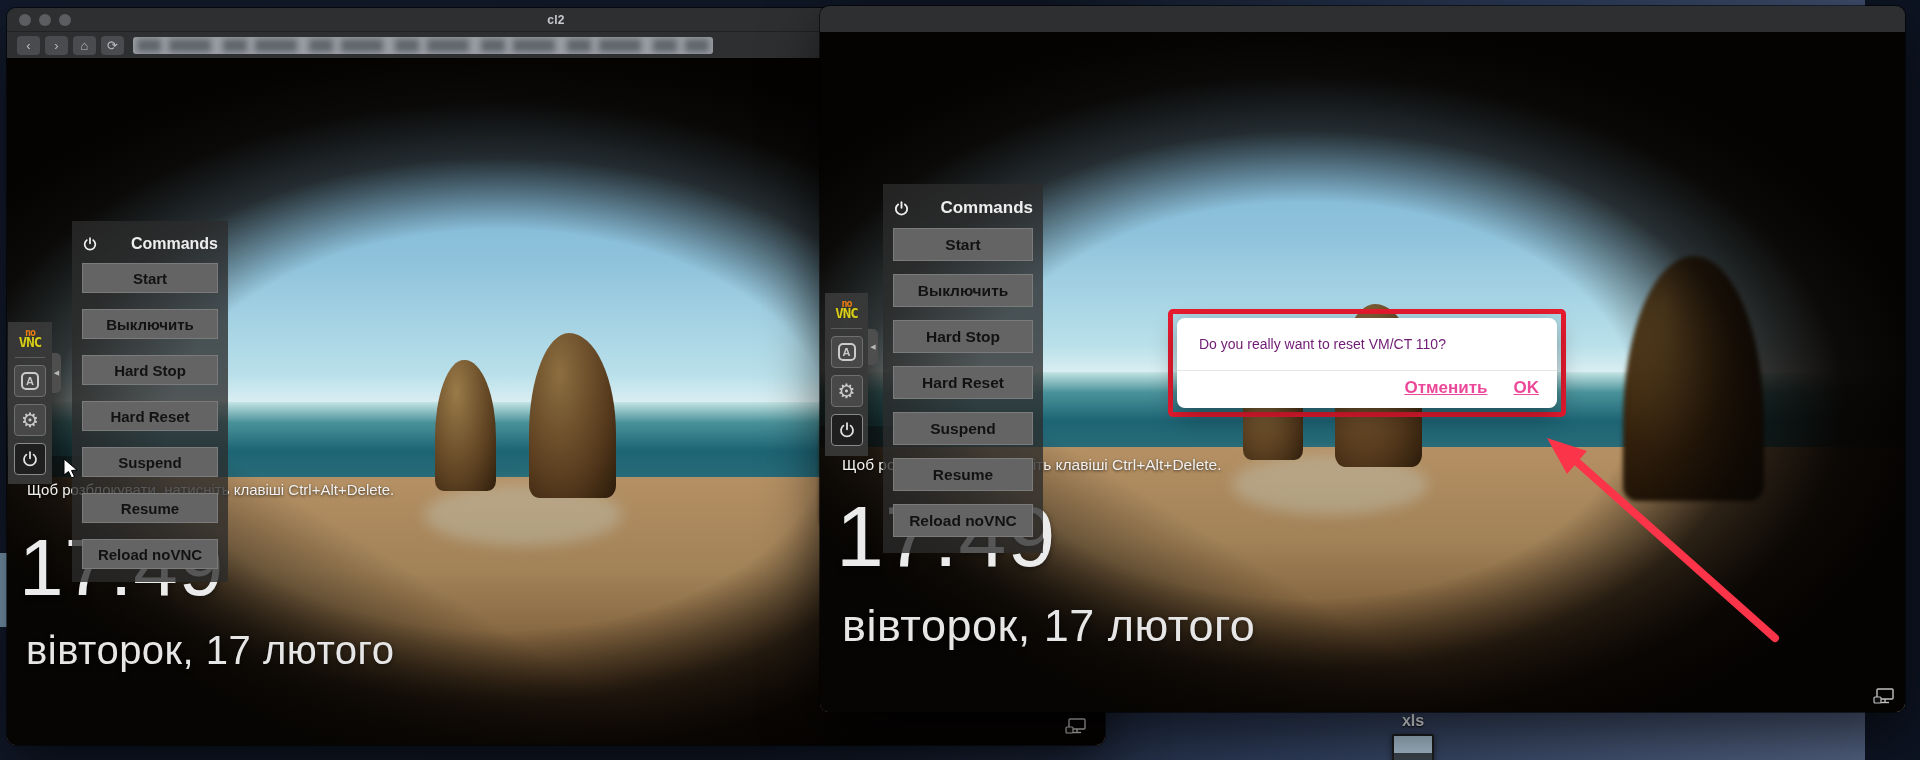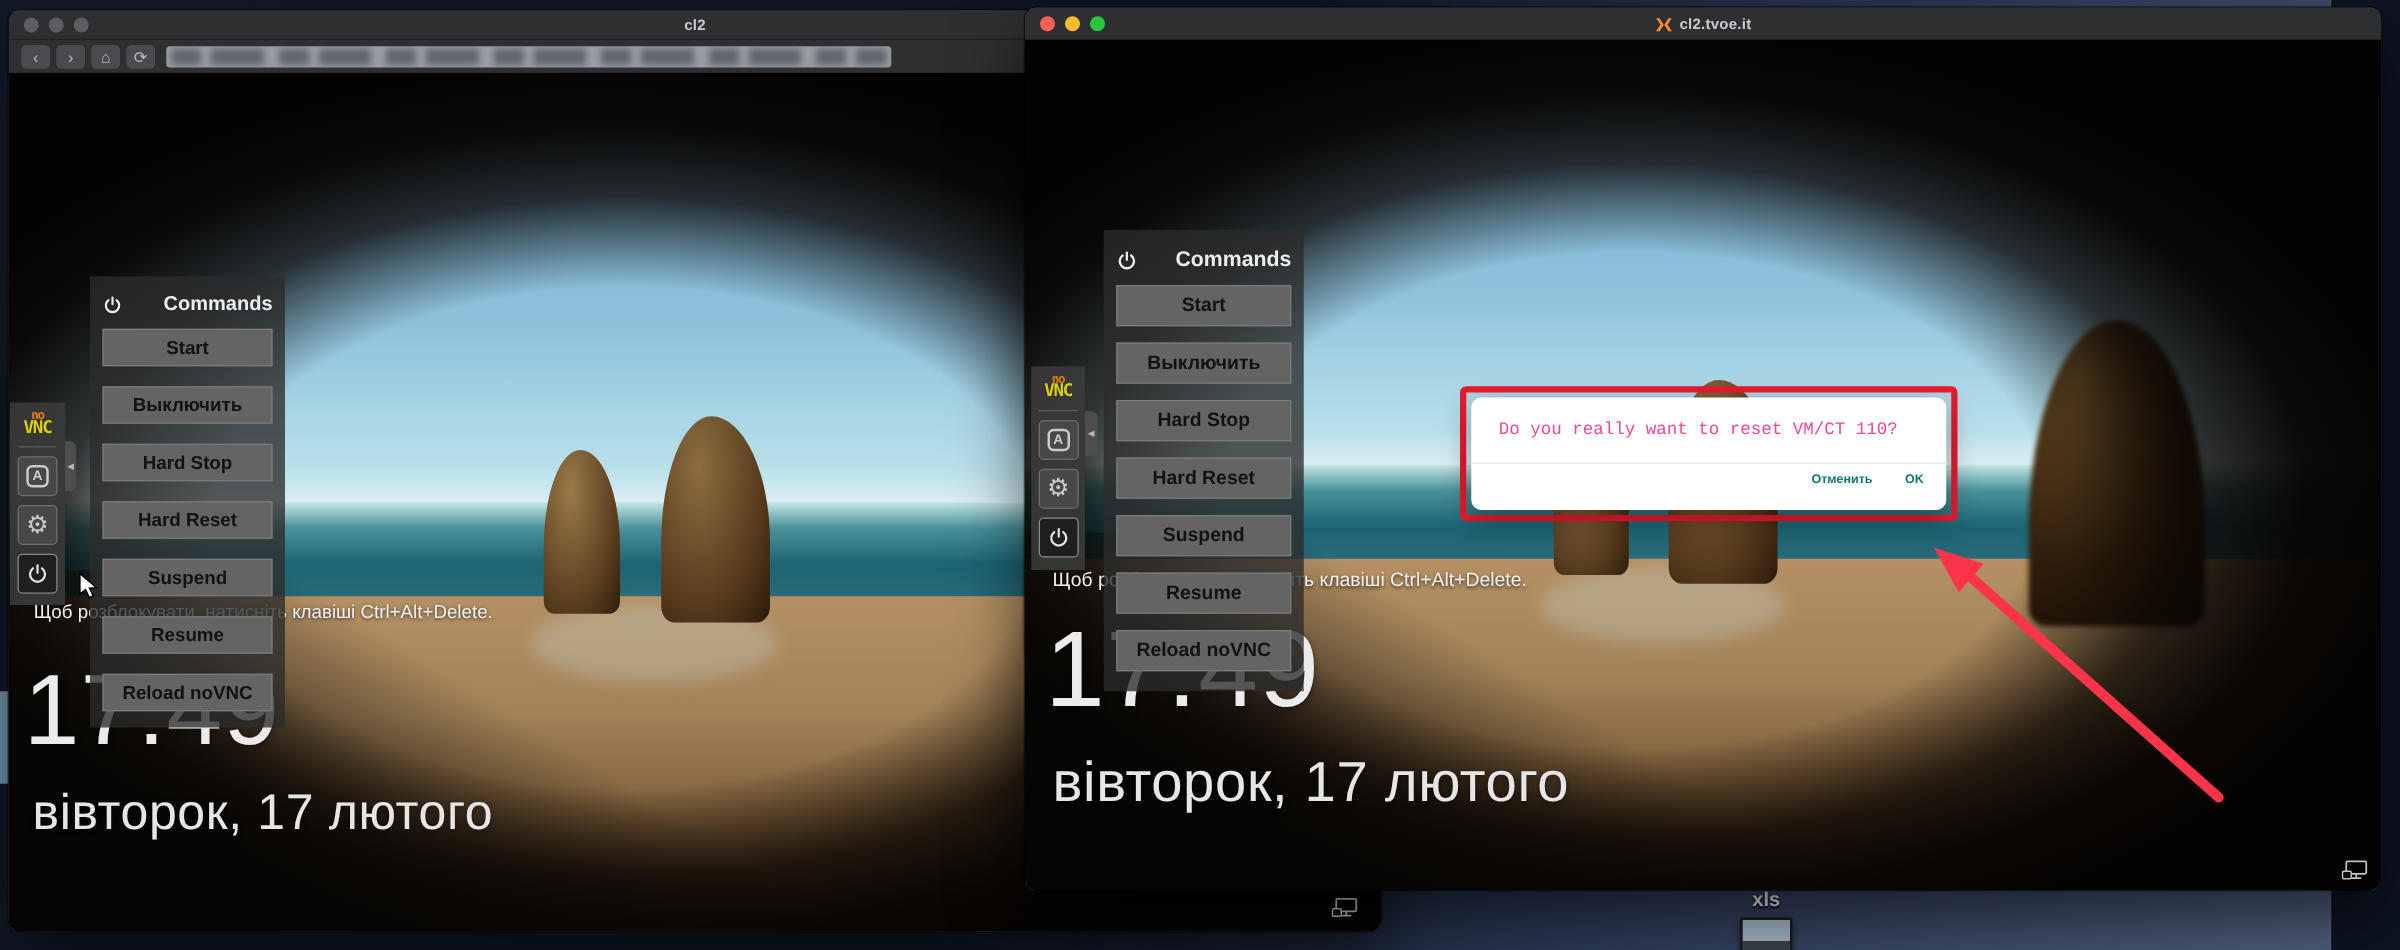--- a/index.html
+++ b/index.html
@@ -79,24 +79,24 @@
     display:flex; align-items:center; justify-content:center; font-size:13px; margin-left:5px; cursor:pointer; }
   .nav-btn.first { margin-left:10px; }
   .url-blur { position:relative; margin-left:9px; width:580px; height:17px; background:#9a9ea4; border-radius:3px; overflow:hidden; }
   .url-blur .smear { position:absolute; inset:2px 4px;
     background:repeating-linear-gradient(90deg,#4e525a 0 24px, rgba(0,0,0,0) 24px 32px, #4e525a 32px 74px, rgba(0,0,0,0) 74px 86px);
     filter:blur(3px); opacity:.75; }
 
   
   .red-frame { position:absolute; border:5px solid #e81b2f; border-radius:5px; z-index:8; }
   .dialog { position:absolute; background:#fff; border-radius:8px; z-index:9; box-shadow:0 8px 24px rgba(0,0,0,.35); }
-  .dlg-msg { position:absolute; left:22px; top:18px; font-size:14px; color:#ec4899;font-family:Liberation Mono, monospace; }
+  .dlg-msg { position:absolute; left:22px; top:18px; font-size:14px; color:#701a75; }
   .dlg-sep { position:absolute; left:0; right:0; top:52px; height:1px; background:#e4e6e8; }
   .dlg-actions { position:absolute; right:18px; top:60px; display:flex; gap:26px; }
-  .dlg-btn { color:#0f766e; font-size:10px; font-weight:600; cursor:pointer; }
+  .dlg-btn { color:#ec4899; font-size:17px; font-weight:600; cursor:pointer;text-decoration:underline; }
   .annot-arrow { position:absolute; z-index:40; pointer-events:none; }
 
   .cursor { position:absolute; z-index:7; }
 
   
   .desk-icon { position:absolute; left:1382px; top:712px; width:62px; text-align:center; z-index:1; cursor:pointer; }
   .desk-icon .lbl { font-size:16px; font-weight:700; color:#eceff3; text-shadow:0 1px 2px #000; }
   .desk-icon .thumb { margin:4px auto 0; width:42px; height:40px; border:2px solid #1c1c1c; border-radius:2px;
     background:linear-gradient(180deg,#a6bccd 0 46%, #3c434b 46%); box-shadow:0 2px 6px rgba(0,0,0,.5); }
 
@@ -225,30 +225,20 @@
         <button class="cmd-btn">Reload noVNC</button>
       </div>
 
       <svg class="cursor" style="left:56px; top:400px;" width="16" height="22" viewBox="0 0 16 22">
         <path d="M1 1 L1 17 L5.5 13.5 L8.5 20 L11.5 18.5 L8.5 12.5 L14 12 Z" fill="#fff" stroke="#000" stroke-width="1"></path>
       </svg>
     </div>
   </section>
 
   <section class="window" id="win-right">
-    <header class="titlebar">
-      <div class="traffic">
-        <span class="dot red"></span>
-        <span class="dot yellow"></span>
-        <span class="dot green"></span>
-      </div>
-      <div class="win-title">
-        <span class="title-icon">❯❮</span><span>cl2.tvoe.it</span>
-      </div>
-    </header>
 
     <div class="screen">
       <div class="scene">
         <div class="sea"></div>
         <div class="sand"></div>
         <div class="glint"></div>
         <div class="stack-a"></div>
         <div class="stack-b"></div>
         <div class="rock-edge"></div>
         <div class="cave"></div>

